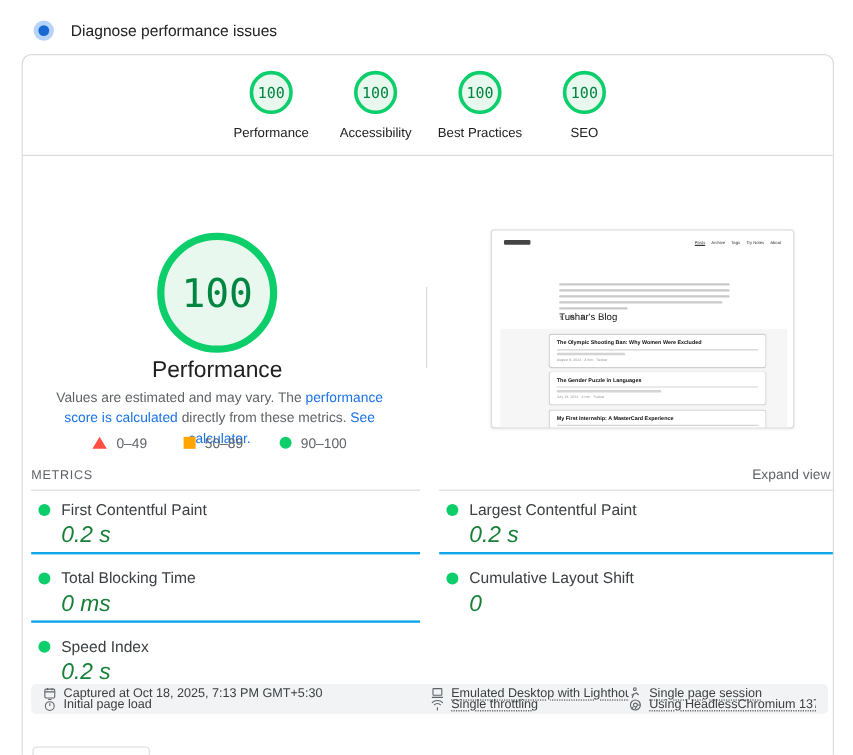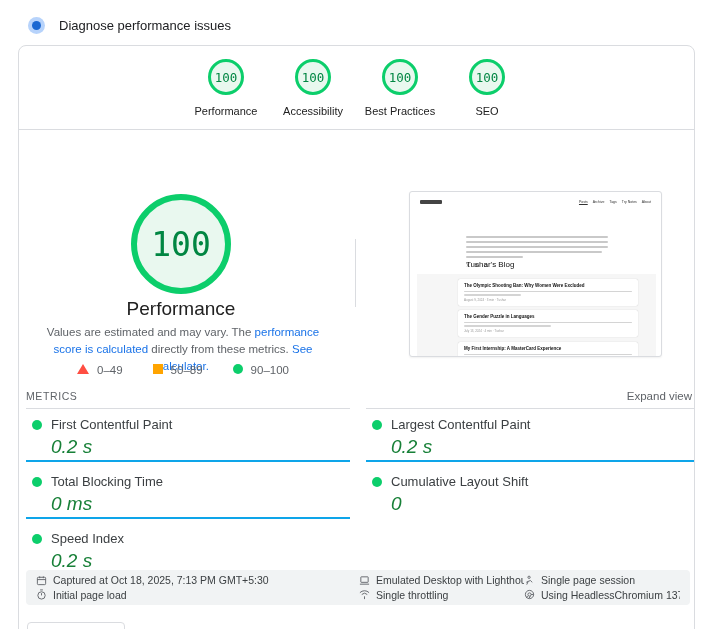--- a/index.html
+++ b/index.html
@@ -72,21 +72,21 @@
   .mdiv-left  { position:absolute; left:7px;  top:362px; width:324px; border-top:1px solid #dadce0; }
   .mdiv-right { position:absolute; left:347px; top:362px; width:328px; border-top:1px solid #dadce0; }
   .metric { position:absolute; height:53px; }
   .metric.bordered { border-bottom:2px solid #0ea5e9; }
   .m-head { display:flex; align-items:center; gap:9px; padding:8px 0 0 6px; }
   .m-dot { width:10px; height:10px; border-radius:50%; background:#0cce6b; flex:0 0 auto; }
   .m-label { font-size:13px; color:#3c4043; }
   .m-value { margin:4px 0 0 25px; font-size:19px; color:#188038;font-style:italic; }
 
   
-  .runtime { position:absolute; left:7px; top:524px; width:664px; height:35px; background:#f1f3f4;
+  .runtime { position:absolute; left:7px; top:524px; width:664px; height:25px; background:#f1f3f4;
     border-radius:4px; display:grid; grid-template-columns:323px 165px 1fr; grid-template-rows:1fr 1fr;
     padding:3px 10px; align-items:center; }
   .r-item { display:flex; align-items:center; gap:6px; font-size:10.5px; color:#3c4043; white-space:nowrap; overflow:hidden; }
   .r-item svg { flex:0 0 auto; }
   .r-link { text-decoration:underline dotted; text-underline-offset:2px; cursor:pointer; }
 
   .partial-button { position:absolute; left:27px; top:622px; width:98px; height:20px;
     border:1px solid #dadce0; border-radius:4px; background:#fff; }
 </style>
 </head>

